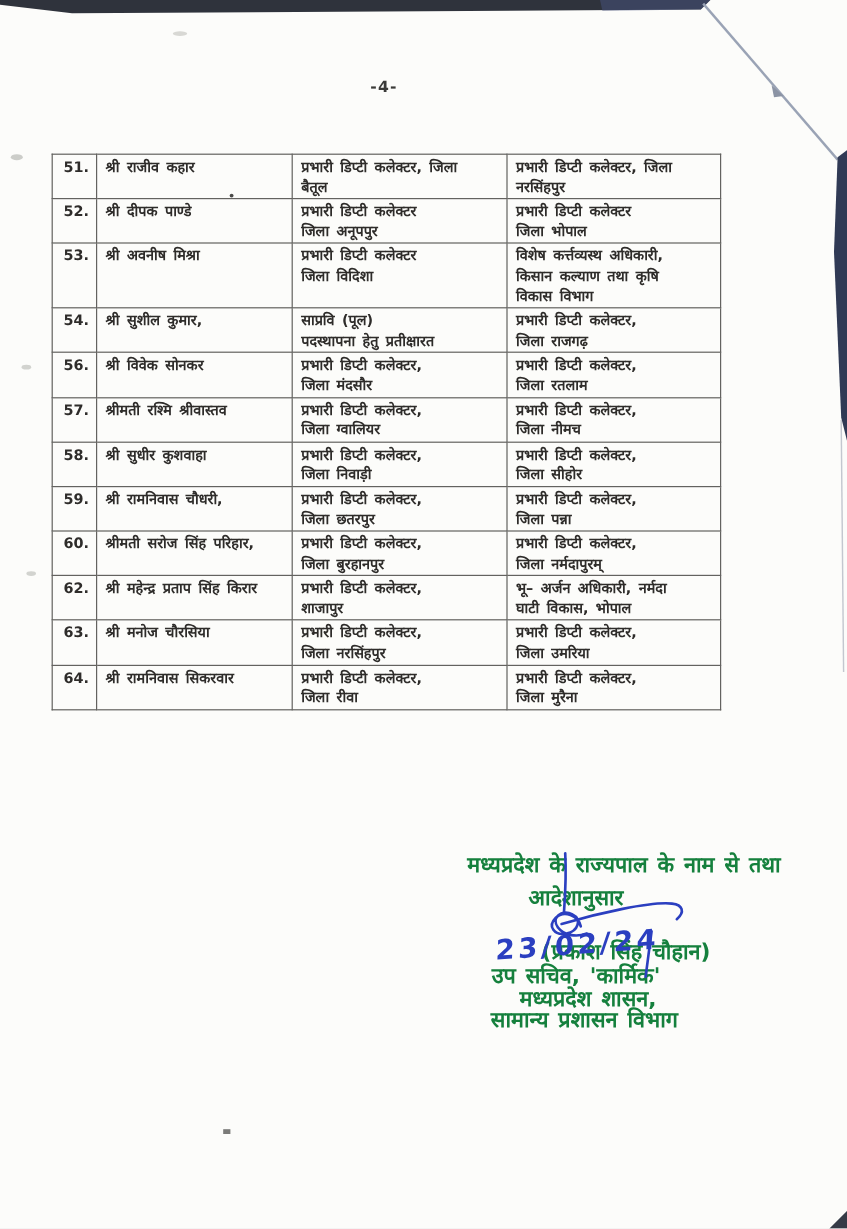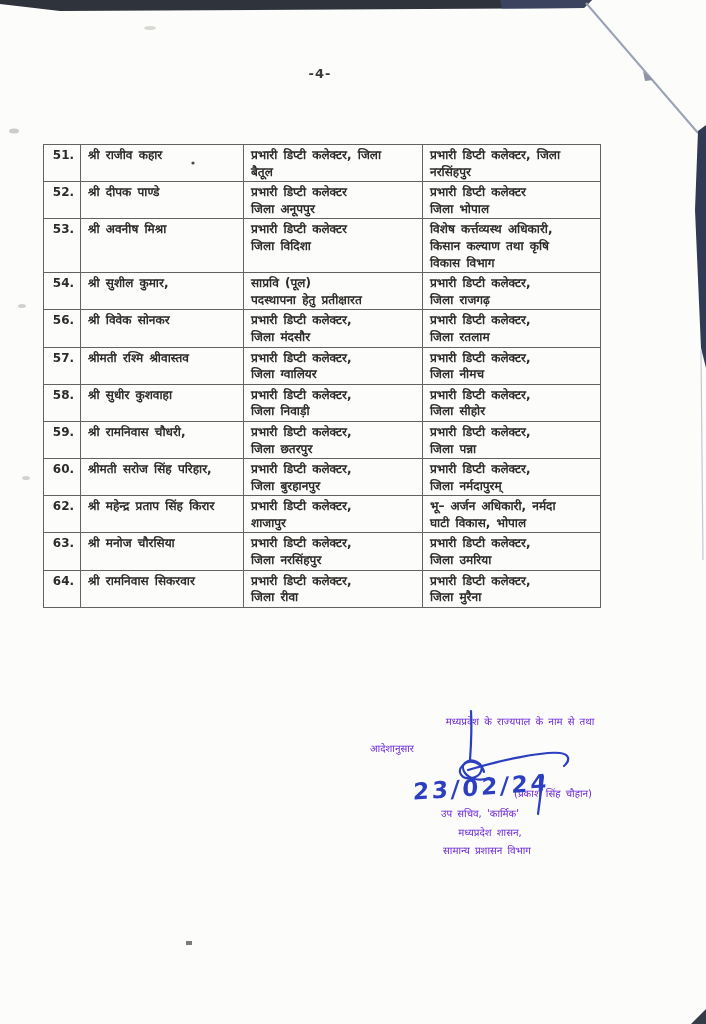--- a/index.html
+++ b/index.html
@@ -10,42 +10,42 @@
     overflow:hidden;
     font-family:"DejaVu Sans",sans-serif;
     color:#2e2c2a;
   }
   .artifacts{position:absolute;left:0;top:0;width:706px;height:1024px;pointer-events:none;z-index:5;}
   .page-number{
     position:absolute;left:290px;top:66px;width:60px;
     text-align:center;font-size:13px;font-weight:600;color:#3a3a38;letter-spacing:1px;
   }
   table.transfer-table{
-    position:absolute;left:43px;top:144px;
+    position:absolute;left:43px;top:128px;
     width:558px;table-layout:fixed;
     border-collapse:collapse;
   }
   table.transfer-table td{
     border:1.4px solid #63625f;
     vertical-align:top;
     font-size:12px;line-height:16.6px;
     font-weight:bold;
     white-space:pre-line;
     padding:2px 4px 1px 7px;
     word-spacing:2px;
     overflow:hidden;
   }
   td.sn{text-align:center;padding-left:2px;padding-right:2px;font-size:12.5px;}
   .col-sn{width:37px;}
   .col-name{width:163px;}
   .col-from{width:179px;}
   .col-to{width:178px;}
-  .sig{position:absolute;font-weight:normal;font-size:10px;line-height:16px;color:#6d28d9;word-spacing:2px;white-space:nowrap;}
+  .sig{position:absolute;font-weight:bold;font-size:18px;line-height:16px;color:#15803d;word-spacing:2px;white-space:nowrap;}
   .sig-line1{left:360px;top:714px;width:320px;text-align:center;}
-  .sig-line2{left:370px;top:741px;width:220px;}
+  .sig-line2{left:370px;top:741px;width:220px;text-align:center;}
   .sig-name{left:372px;top:786px;width:220px;text-align:right;}
   .sig-desig{left:370px;top:806px;width:220px;text-align:center;}
   .sig-govt{left:380px;top:825px;width:220px;text-align:center;}
   .sig-dept{left:377px;top:843px;width:220px;text-align:center;}
   .ink{position:absolute;left:0;top:0;width:706px;height:1024px;pointer-events:none;z-index:6;}
 </style>
 </head>
 <body>
 
 <div class="page">

